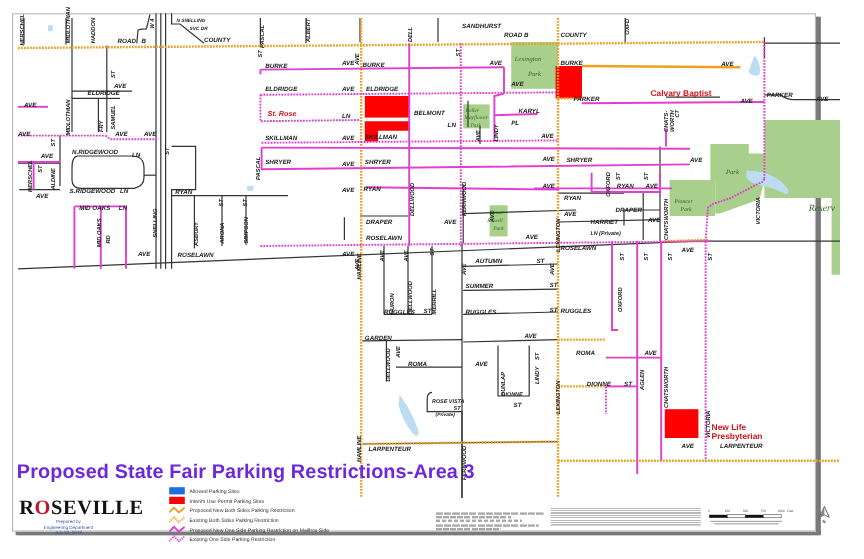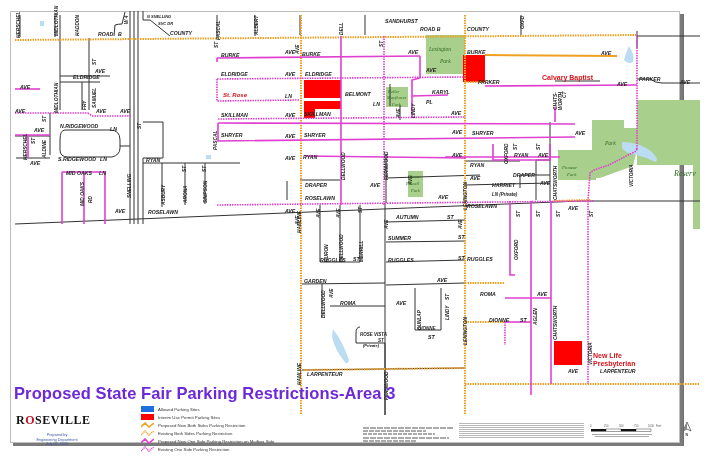--- a/index.html
+++ b/index.html
@@ -4,21 +4,21 @@
 <style>
   html, body { margin:0; padding:0; background:#ffffff; }
   body { width:720px; height:466px; position:relative; overflow:hidden; font-family:"Liberation Sans", sans-serif; }
   .sheet { position:absolute; left:10px; top:11px; width:668px; height:430px; background:#fff; border:1px solid #bdbdbd; box-shadow: 3px 3px 0 #7a7a7a; }
   .sheet-shadow-r { position:absolute; left:679px; top:14px; width:5px; height:430px; background:#6f6f6f; }
   .sheet-shadow-b { position:absolute; left:14px; top:442px; width:670px; height:4px; background:#6f6f6f; }
   svg.map { position:absolute; left:0; top:0; }
   .lbl { font-family:"Liberation Sans", sans-serif; font-style:italic; font-weight:bold; fill:#222; }
   .park-lbl { font-family:"Liberation Serif", serif; font-style:italic; fill:#2e6b1f; }
   .title { position:absolute; left:14px; top:384px; font-size:16.5px; font-weight:bold; color:#6d28d9; white-space:nowrap; letter-spacing:0.1px; }
-  .logo { position:absolute; left:16px; top:413px; font-family:"Liberation Serif", serif; font-size:12px; font-weight:bold; color:#111; letter-spacing:0.5px; }
+  .logo { position:absolute; left:16px; top:413px; font-family:"Liberation Serif", serif; font-size:17px; font-weight:bold; color:#111; letter-spacing:0.5px; }
   .logo .o { color:#c0152a; }
   .prepared { position:absolute; left:16px; top:433px; width:82px; text-align:center; font-size:3.8px; color:#3b57a8; line-height:4.6px; }
   .legend { position:absolute; left:141px; top:405px; }
   .legend-row { display:flex; align-items:center; height:8px; }
   .legend-sw { width:13px; height:6px; margin-right:4px; }
   .legend-txt { font-size:4.3px; color:#333; white-space:nowrap; }
   .fine { position:absolute; font-size:2.6px; color:#777; line-height:3.2px; }
   .scale { position:absolute; left:590px; top:423px; }
 </style>
 </head>

